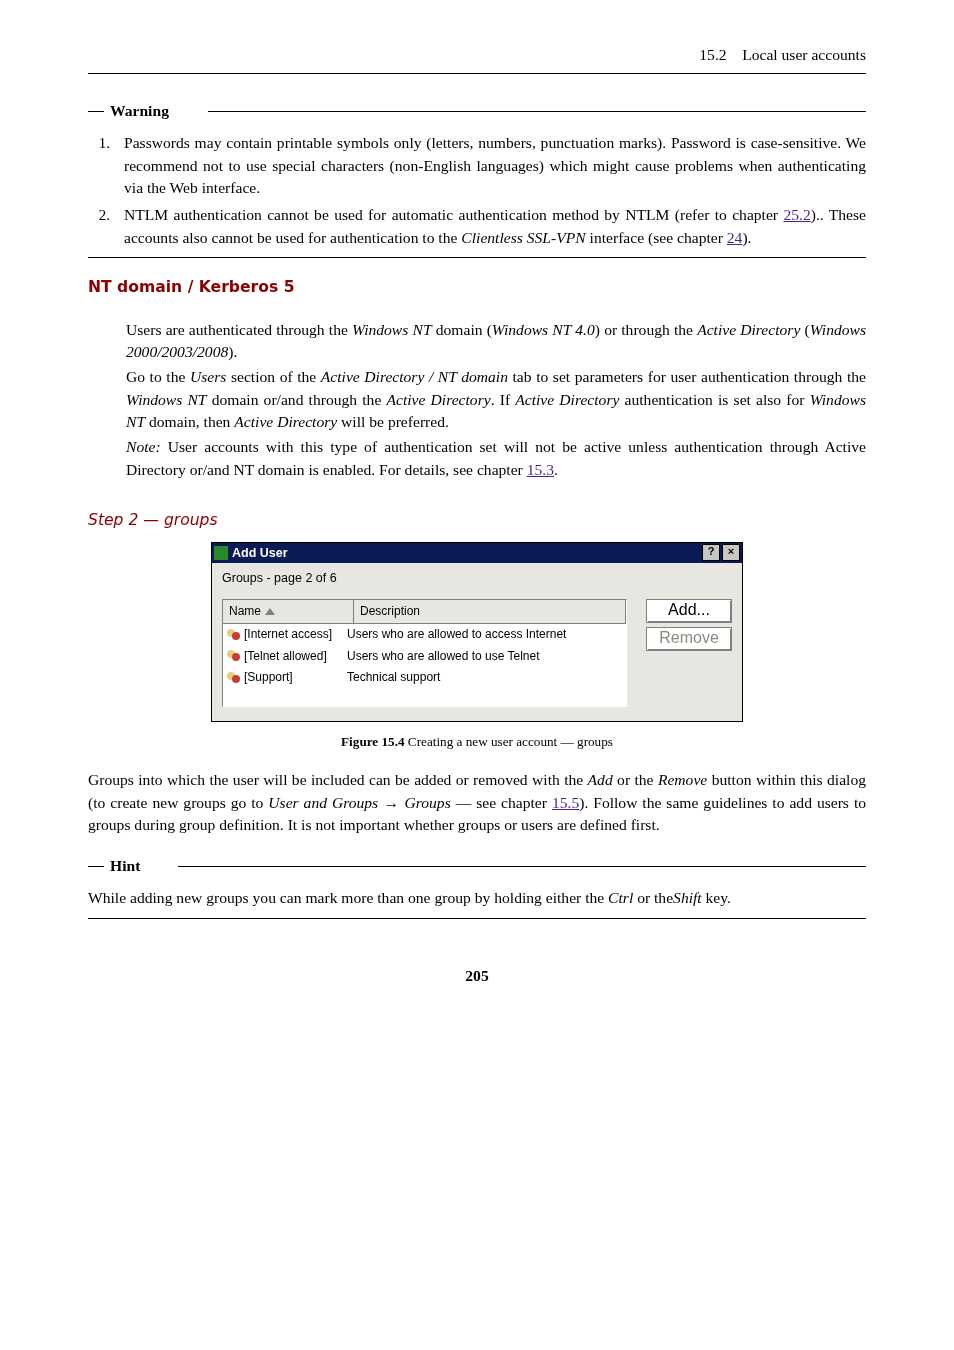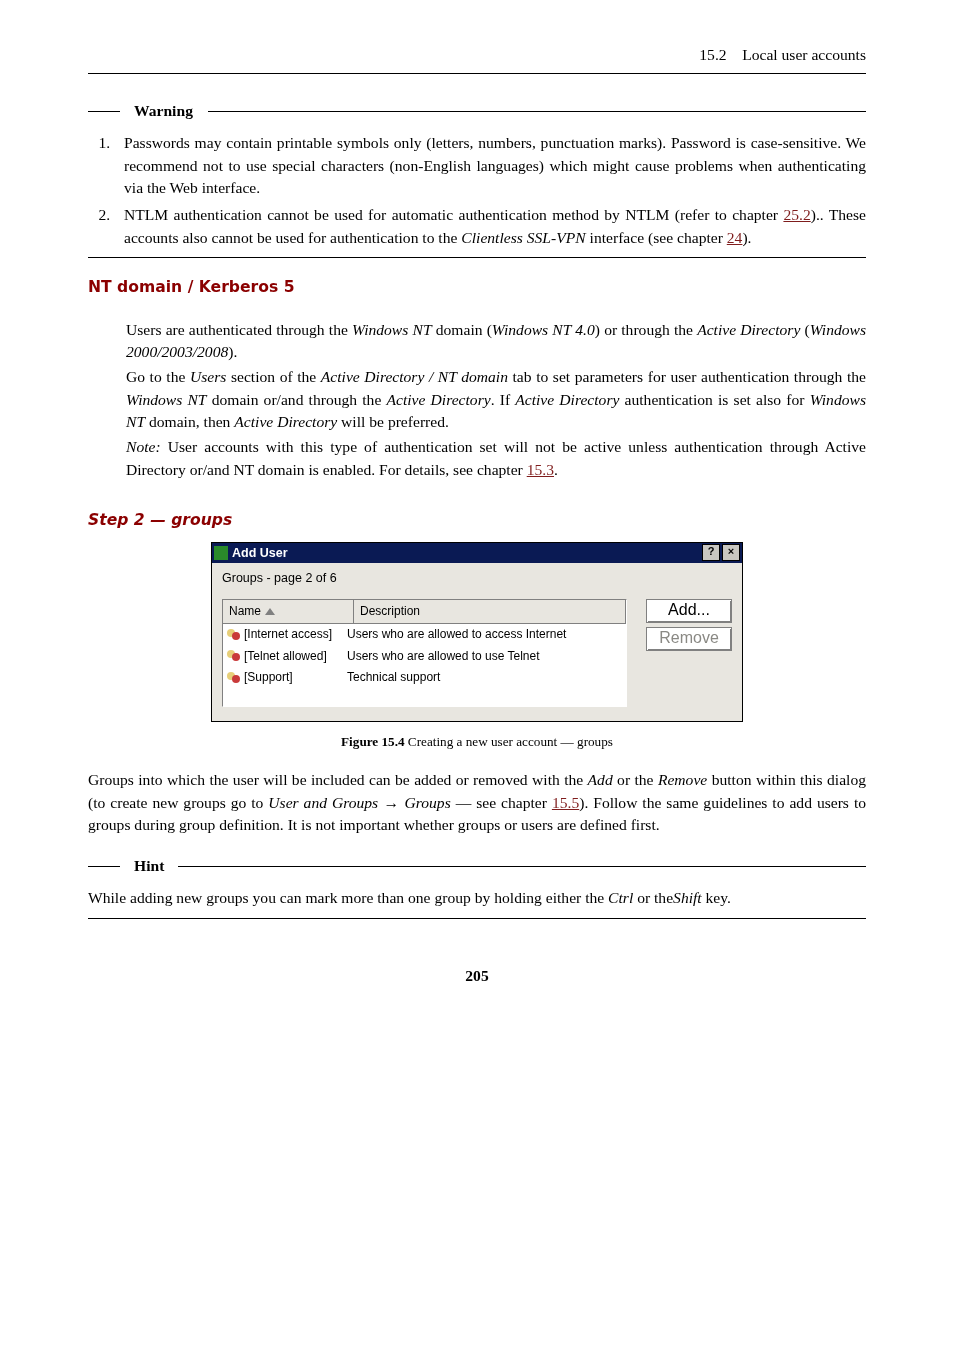--- a/index.html
+++ b/index.html
@@ -37,21 +37,21 @@
     left: 0;
     width: 32px;
   }
   .rule-caption .line.right {
     left: 120px;
     right: 0;
   }
   .rule-caption .label {
     position: relative;
     display: inline-block;
-    margin-left: 40px;
+    margin-left: 16px;
     padding: 0 6px;
     font-weight: bold;
     background: #fff;
   }
   .rule-caption.hint .line.right { left: 90px; }
   .closing-rule {
     border: none;
     border-top: 1px solid #000;
     margin: 8px 0 18px 0;
   }
@@ -72,25 +72,25 @@
     font-size: 15.6px;
     color: #8b0000;
     margin: 10px 0 20px 0;
   }
   .def-body {
     margin-left: 38px;
     text-align: justify;
   }
   .def-body p { margin: 0 0 2px 0; }
   em.it { font-style: italic; }
-  a.xref { color: #7f1d1d; text-decoration: underline; }
+  a.xref { color: #4c1d95; text-decoration: underline; }
   
   .step-head {
     font-family: "Trebuchet MS", "DejaVu Sans", Arial, sans-serif;
-    font-weight: bold;
+    font-weight: normal;
     font-style: italic;
     font-size: 15.6px;
     color: #8b0000;
     margin: 28px 0 10px 0;
   }
   
   .figwrap { text-align: center; margin: 8px 0 6px 0; }
   .dialog {
     display: inline-block;
     width: 530px;

